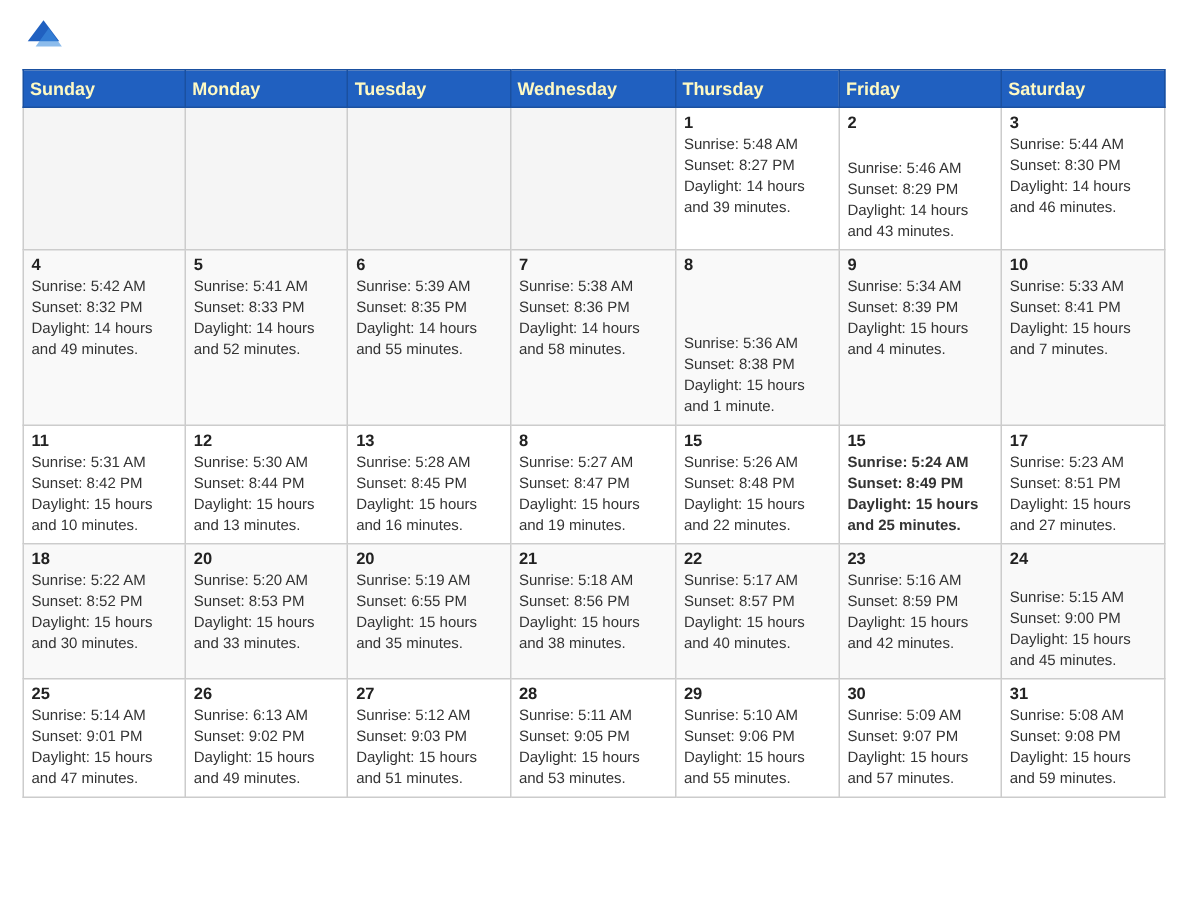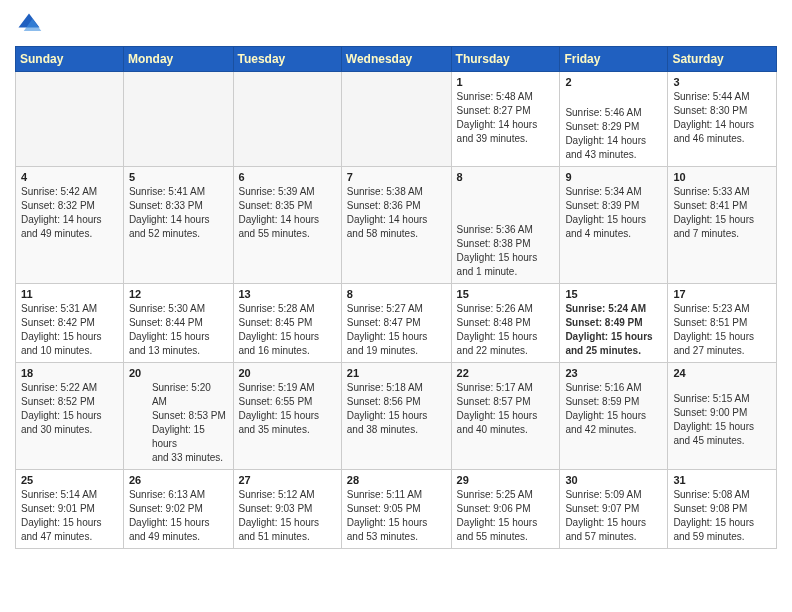--- a/index.html
+++ b/index.html
@@ -262,21 +262,21 @@
         <tr class="row-even">
           <td>
             <span class="day-num">18</span>
             <div class="day-info" style="white-space: pre-line;">Sunrise: 5:22 AM
 Sunset: 8:52 PM
 Daylight: 15 hours
 and 30 minutes.</div>
           </td>
           <td>
             <span class="day-num">20</span>
-            <div class="day-info" style="white-space: pre-line; margin-left: 23px;">Sunrise: 5:20 AM
+            <div class="day-info" style="white-space: pre-line;">Sunrise: 5:20 AM
 Sunset: 8:53 PM
 Daylight: 15 hours
 and 33 minutes.</div>
           </td>
           <td>
             <span class="day-num">20</span>
             <div class="day-info" style="white-space: pre-line;">Sunrise: 5:19 AM
 Sunset: 6:55 PM
 Daylight: 15 hours
 and 35 minutes.</div>
@@ -334,21 +334,21 @@
           </td>
           <td>
             <span class="day-num">28</span>
             <div class="day-info" style="white-space: pre-line;">Sunrise: 5:11 AM
 Sunset: 9:05 PM
 Daylight: 15 hours
 and 53 minutes.</div>
           </td>
           <td>
             <span class="day-num">29</span>
-            <div class="day-info" style="white-space: pre-line;">Sunrise: 5:25 AM
+            <div class="day-info" style="white-space: pre-line;">Sunrise: 5:10 AM
 Sunset: 9:06 PM
 Daylight: 15 hours
 and 55 minutes.</div>
           </td>
           <td>
             <span class="day-num">30</span>
             <div class="day-info" style="white-space: pre-line;">Sunrise: 5:09 AM
 Sunset: 9:07 PM
 Daylight: 15 hours
 and 57 minutes.</div>

